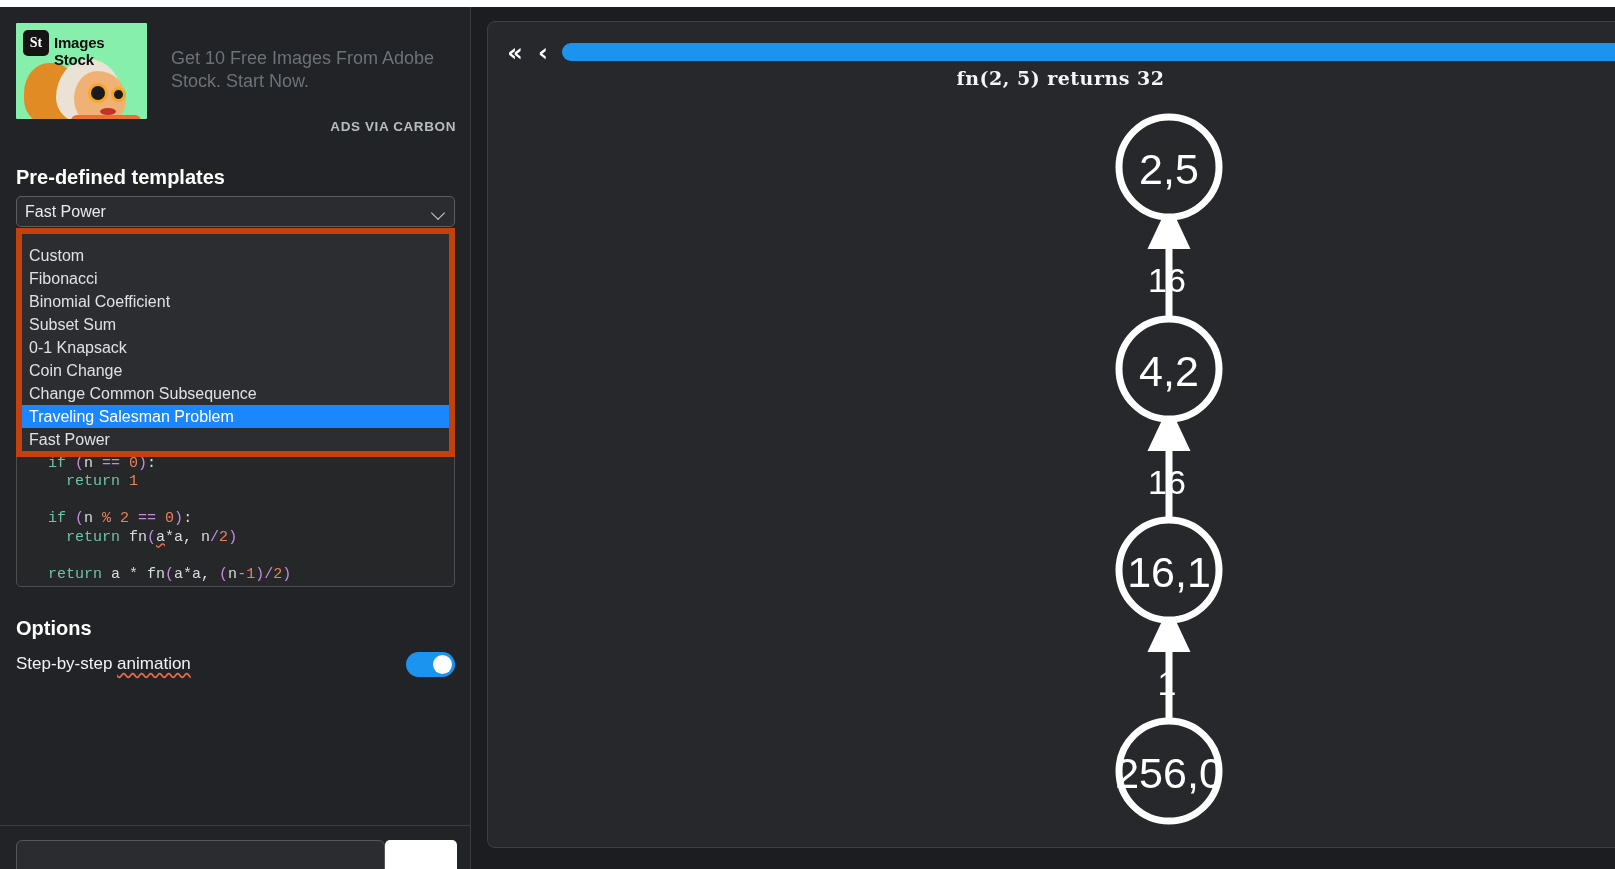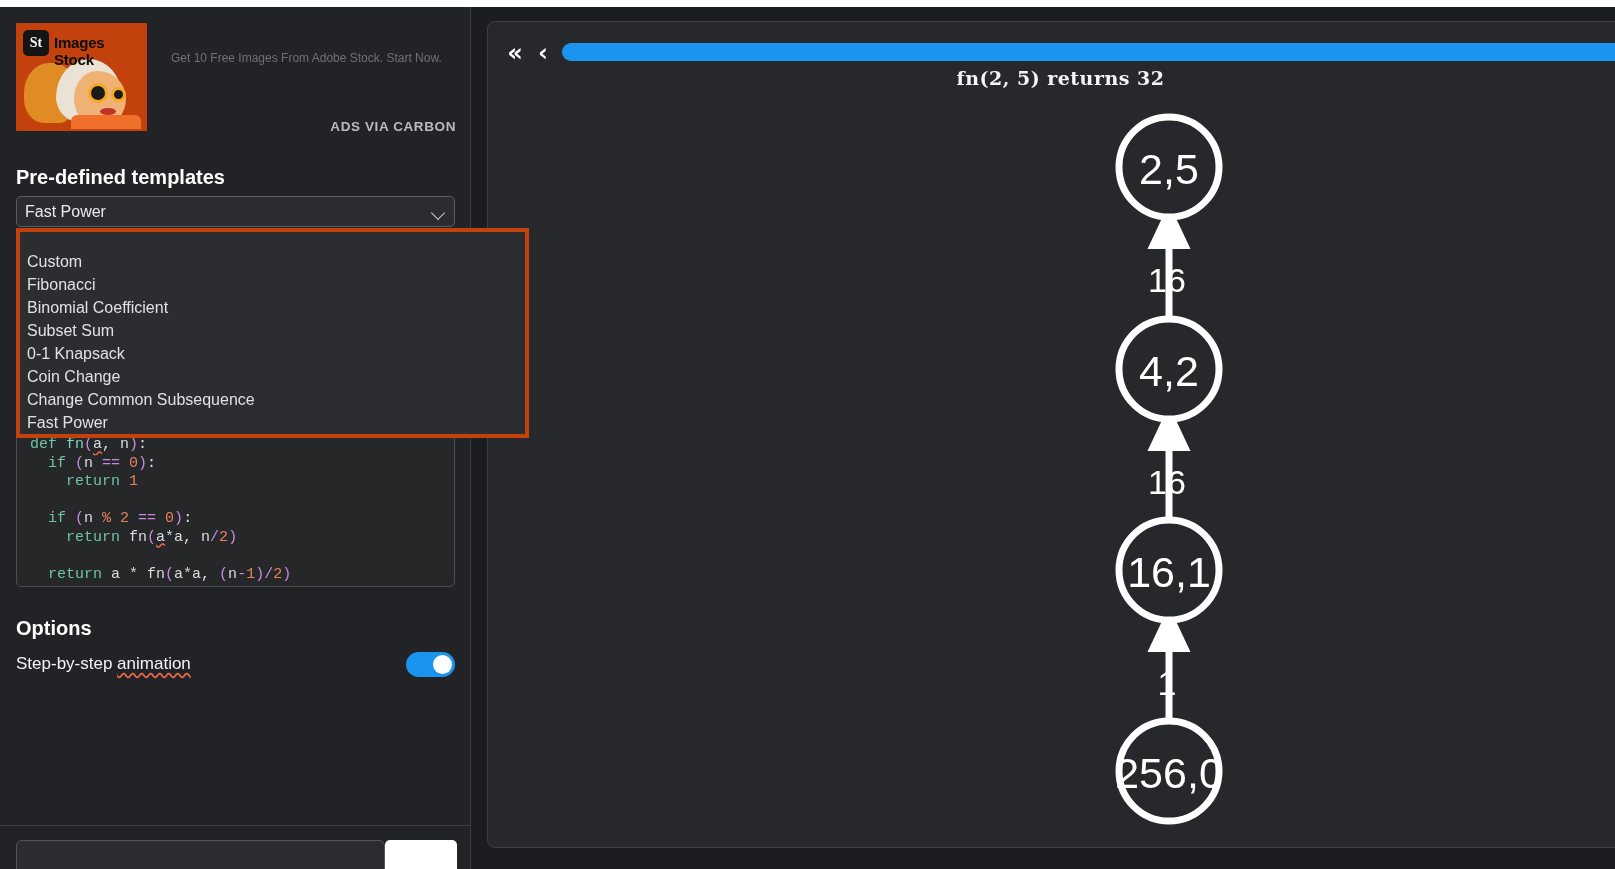--- a/index.html
+++ b/index.html
@@ -43,22 +43,22 @@
   
   #ad-block {
     position: absolute;
     left: 16px; top: 16px;
     width: 440px;
     height: 118px;
   }
   #ad-image {
     position: absolute;
     left: 0; top: 0;
-    width: 131px; height: 108px;
-    background: #c2410c;
+    width: 131px; height: 96px;
+    background: #86efac;
     overflow: hidden;
     border-radius: 1px;
   }
   
   #ad-logo-box {
     position: absolute;
     left: 7px; top: 7px;
     width: 26px; height: 26px;
     background: #141414;
     border-radius: 5px;
@@ -137,21 +137,21 @@
     width: 70px; height: 14px;
     background: #f06f2a;
     border-radius: 6px 6px 0 0;
   }
 
   #ad-text {
     position: absolute;
     left: 155px; top: 24px;
     width: 285px;
     color: #6d7277;
-    font-size: 12px;
+    font-size: 18px;
     line-height: 23px;
   }
   #ad-via {
     position: absolute;
     right: 0; top: 96px;
     color: #b9bcbf;
     font-size: 13.5px;
     font-weight: bold;
     letter-spacing: 0.6px;
   }
@@ -188,26 +188,26 @@
     width: 9px; height: 9px;
     border-right: 1.6px solid #c9ccd0;
     border-bottom: 1.6px solid #c9ccd0;
     transform: rotate(45deg);
   }
 
   
   #dropdown {
     position: absolute;
     left: 16px; top: 221px;
-    width: 513px;
+    width: 439px;
     background: #2b2d31;
-    border: 4px solid #c2410c;
+    border: 6px solid #c2410c;
     box-sizing: border-box;
     z-index: 40;
-    padding: 18px 0 0 0;
+    padding: 10px 0 0 0;
   }
   .dd-option {
     height: 23px;
     line-height: 23px;
     padding-left: 7px;
     color: #dfe1e4;
     font-size: 16px;
     white-space: nowrap;
   }
   .dd-option.selected {
@@ -416,20 +416,21 @@
     </div>
 
     <div id="dropdown">
         <div class="dd-option">Custom</div>
         <div class="dd-option">Fibonacci</div>
         <div class="dd-option">Binomial Coefficient</div>
         <div class="dd-option">Subset Sum</div>
         <div class="dd-option">0-1 Knapsack</div>
         <div class="dd-option">Coin Change</div>
         <div class="dd-option">Change Common Subsequence</div>
+        <div class="dd-option selected">Traveling Salesman Problem</div>
         <div class="dd-option current">Fast Power</div>
       </div>
 
     <div id="code-editor"><div><span class="tk-kw">def </span><span class="tk-fn">fn</span><span class="tk-punc">(</span><span class="tk-var squiggle">a</span><span class="tk-var">, n</span><span class="tk-punc">)</span><span class="tk-plain">:</span></div><div><span class="tk-kw">  if </span><span class="tk-punc">(</span><span class="tk-var">n </span><span class="tk-op">== </span><span class="tk-num">0</span><span class="tk-punc">)</span><span class="tk-plain">:</span></div><div><span class="tk-kw">    return </span><span class="tk-num">1</span></div><div><span class="tk-plain"> </span></div><div><span class="tk-kw">  if </span><span class="tk-punc">(</span><span class="tk-var">n </span><span class="tk-num">% </span><span class="tk-num">2 </span><span class="tk-op">== </span><span class="tk-num">0</span><span class="tk-punc">)</span><span class="tk-plain">:</span></div><div><span class="tk-kw">    return </span><span class="tk-plain">fn</span><span class="tk-punc">(</span><span class="tk-var squiggle">a</span><span class="tk-var">*a, n</span><span class="tk-op">/</span><span class="tk-num">2</span><span class="tk-punc">)</span></div><div><span class="tk-plain"> </span></div><div><span class="tk-kw">  return </span><span class="tk-var">a </span><span class="tk-plain">* </span><span class="tk-plain">fn</span><span class="tk-punc">(</span><span class="tk-var">a*a, </span><span class="tk-punc">(</span><span class="tk-var">n</span><span class="tk-op">-</span><span class="tk-num">1</span><span class="tk-punc">)</span><span class="tk-op">/</span><span class="tk-num">2</span><span class="tk-punc">)</span></div></div>
 
     <div class="section-title" id="options-title">Options</div>
 
     <div class="opt-row" style="top:645px;">
       <div class="opt-label"><span>Step-by-step <span class="squiggle-word">animation</span></span></div>
       <div class="toggle" style="background: rgb(26, 148, 239);">

